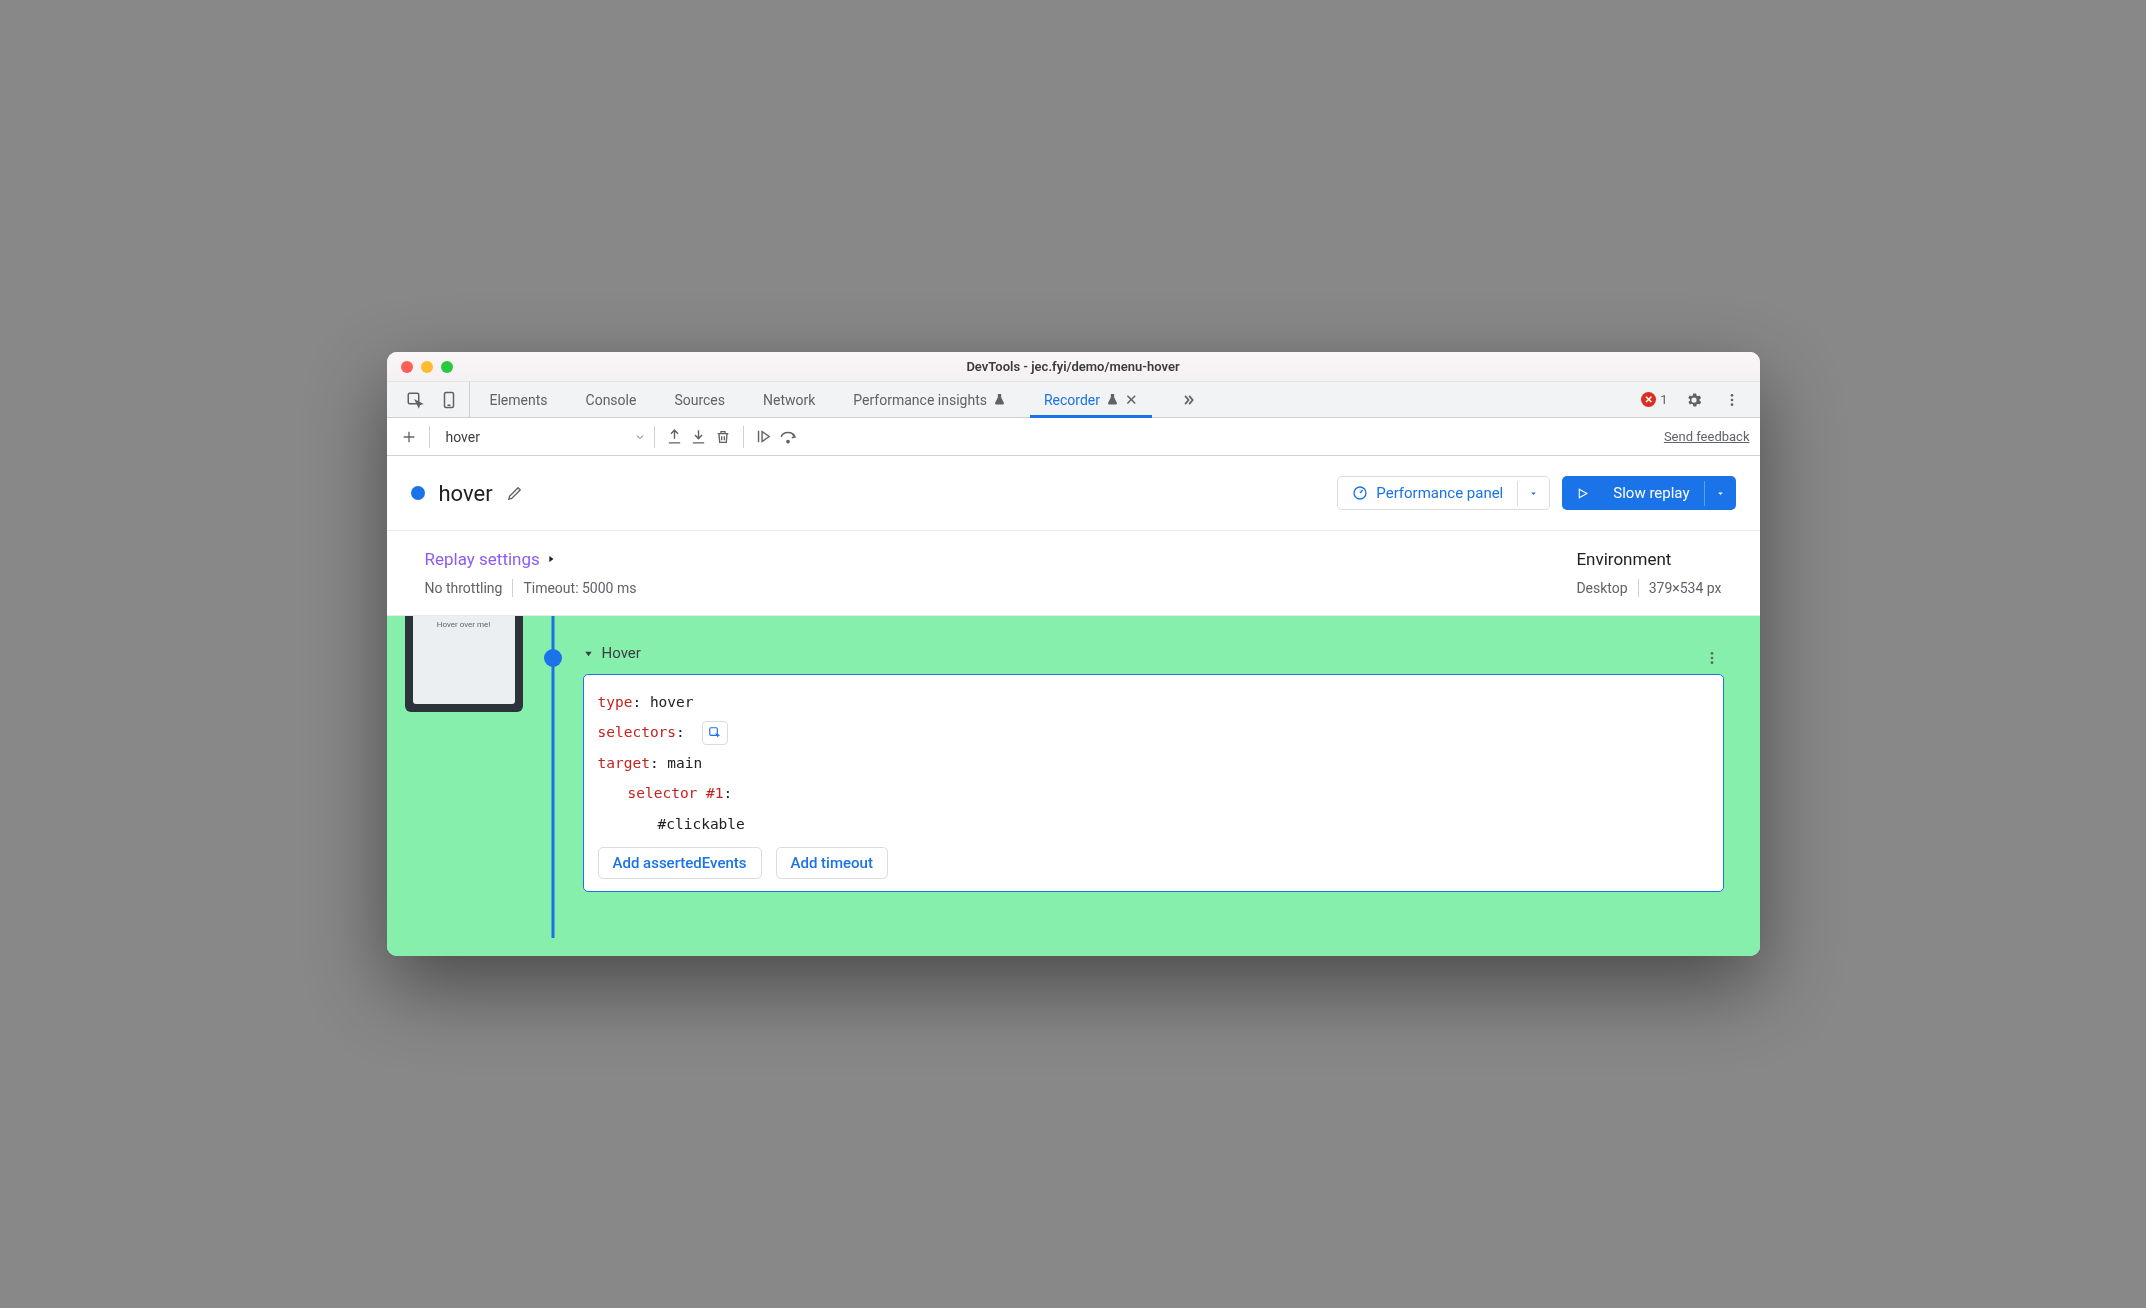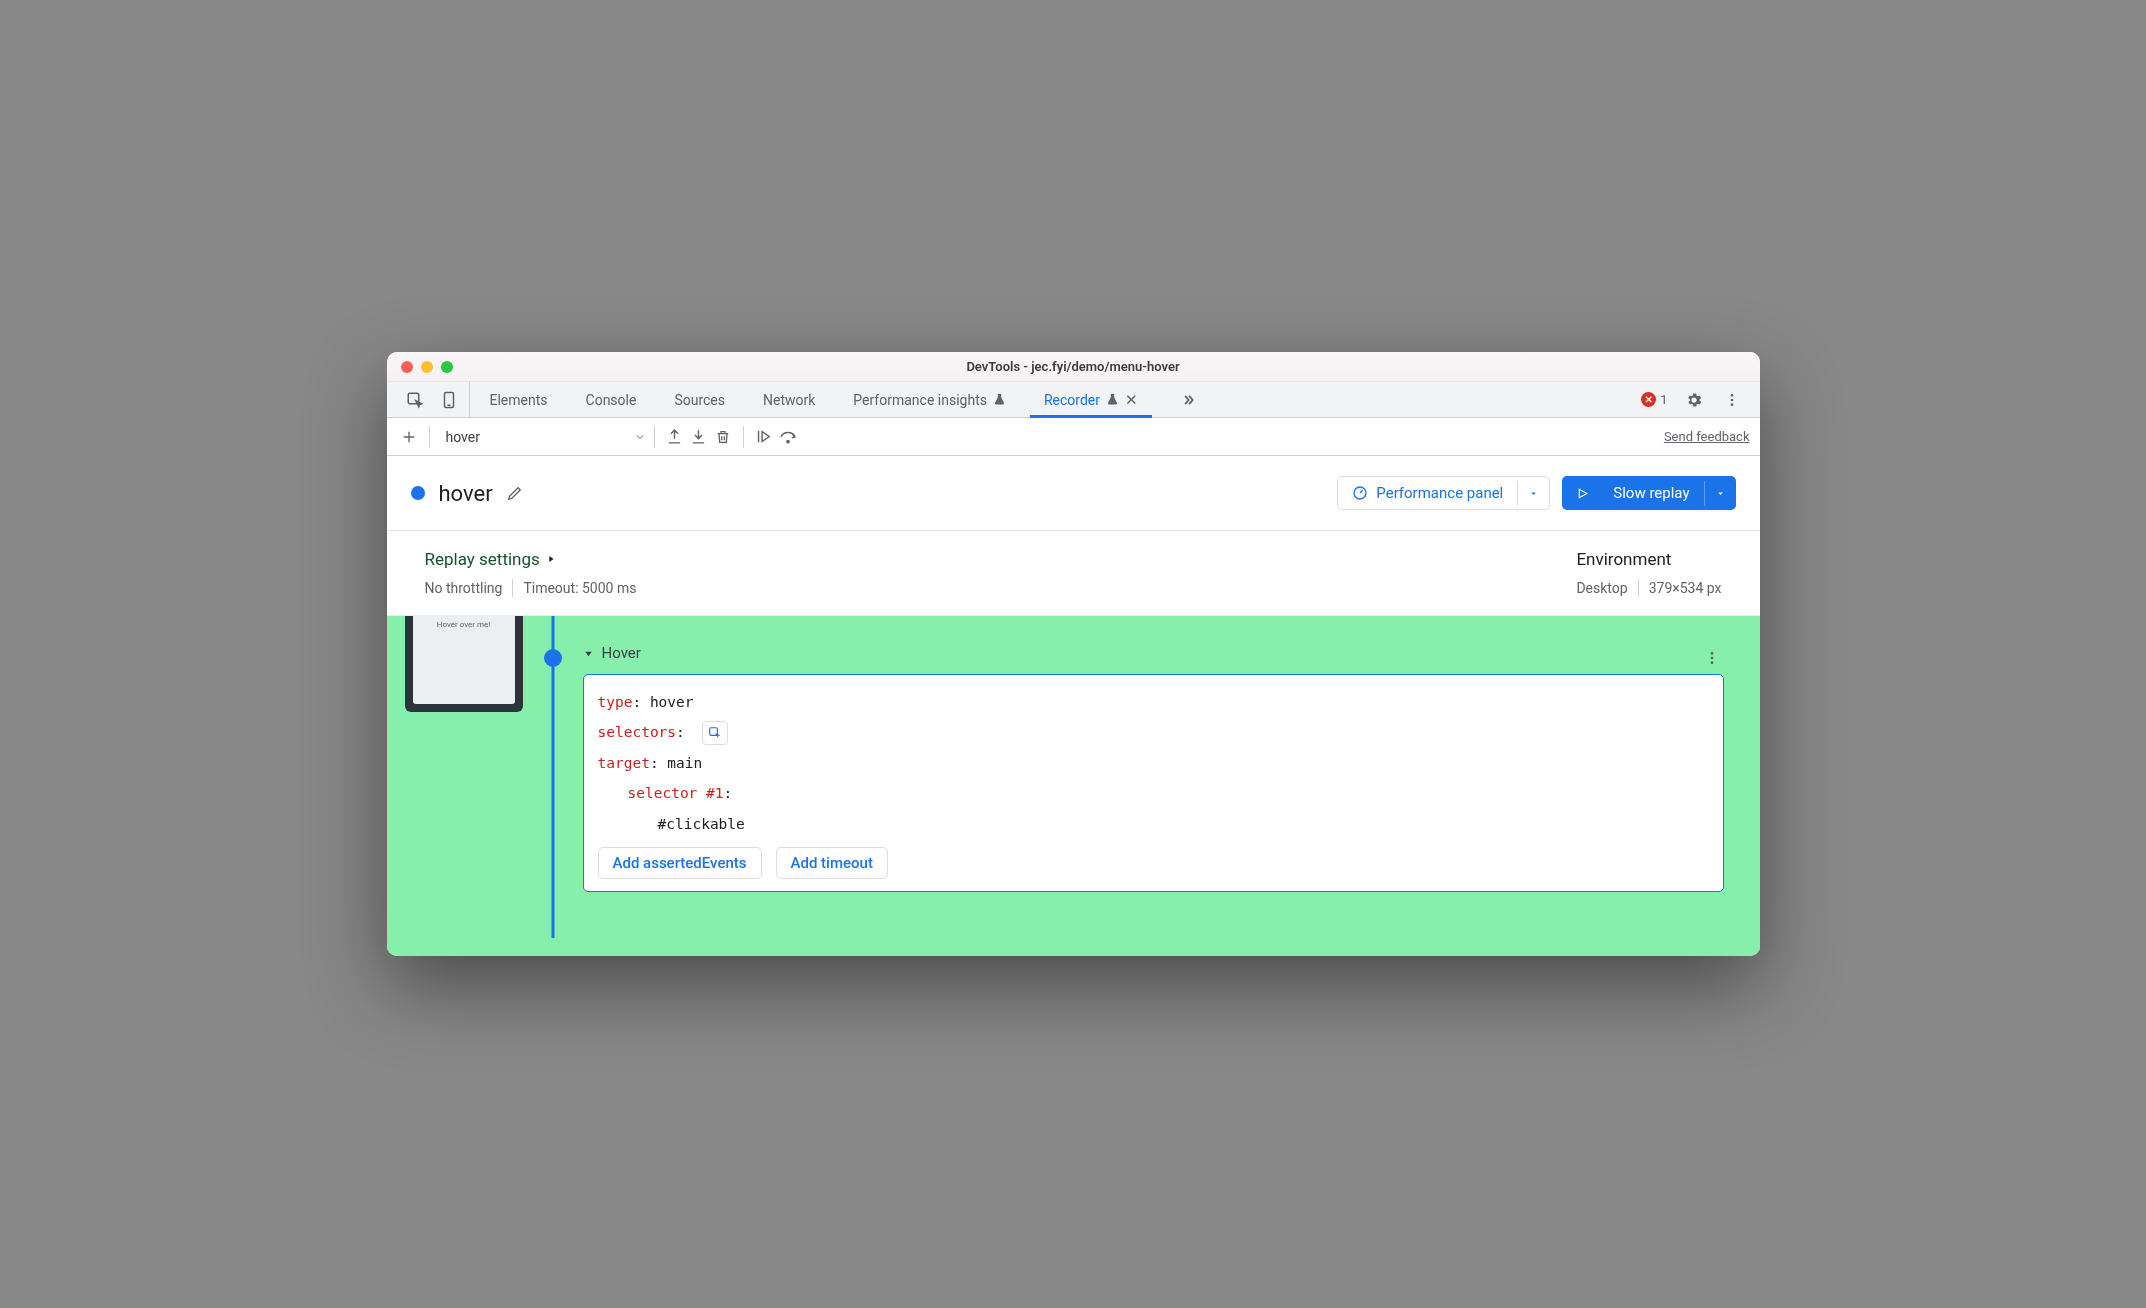--- a/index.html
+++ b/index.html
@@ -71,21 +71,21 @@
 .btn-outline .chev { border-left: 1px solid #dadce0; padding: 7px 10px; }
 .btn-fill {
   display: flex; align-items: center; background: #1a73e8; color: #fff;
   border-radius: 5px; font-size: 15px; overflow: hidden; cursor: pointer;
 }
 .btn-fill .main-b { padding: 7px 14px; display: flex; align-items: center; gap: 24px; }
 .btn-fill .chev { border-left: 1px solid rgba(255,255,255,0.3); padding: 7px 10px; }
 .settings-row {
   padding: 18px 38px 18px 38px; display: flex; border-bottom: 1px solid #e8eaed;
 }
-.sett-left h3 { font-size: 17px; font-weight: 400; color: #14532d; display: flex; align-items: center; gap: 6px; }
+.sett-left h3 { font-size: 17px; font-weight: 400; color: #8b5cf6; display: flex; align-items: center; gap: 6px; }
 .sett-sub { margin-top: 10px; display: flex; align-items: center; font-size: 14px; color: #5f6368; }
 .vs { width: 1px; height: 18px; background: #d0d0d0; margin: 0 10px; }
 .sett-right { margin-left: auto; text-align: left; }
 .sett-right h3 { font-size: 17px; font-weight: 400; color: #202124; }
 .content {
   background: #86efac; padding: 0 18px 18px 18px; display: flex; gap: 0;
   min-height: 340px;
 }
 .thumb {
   width: 118px;

